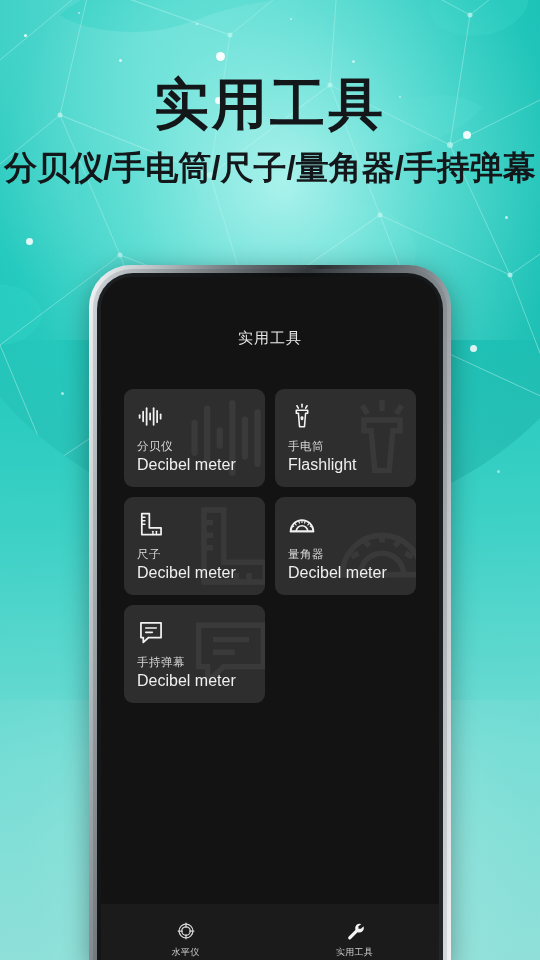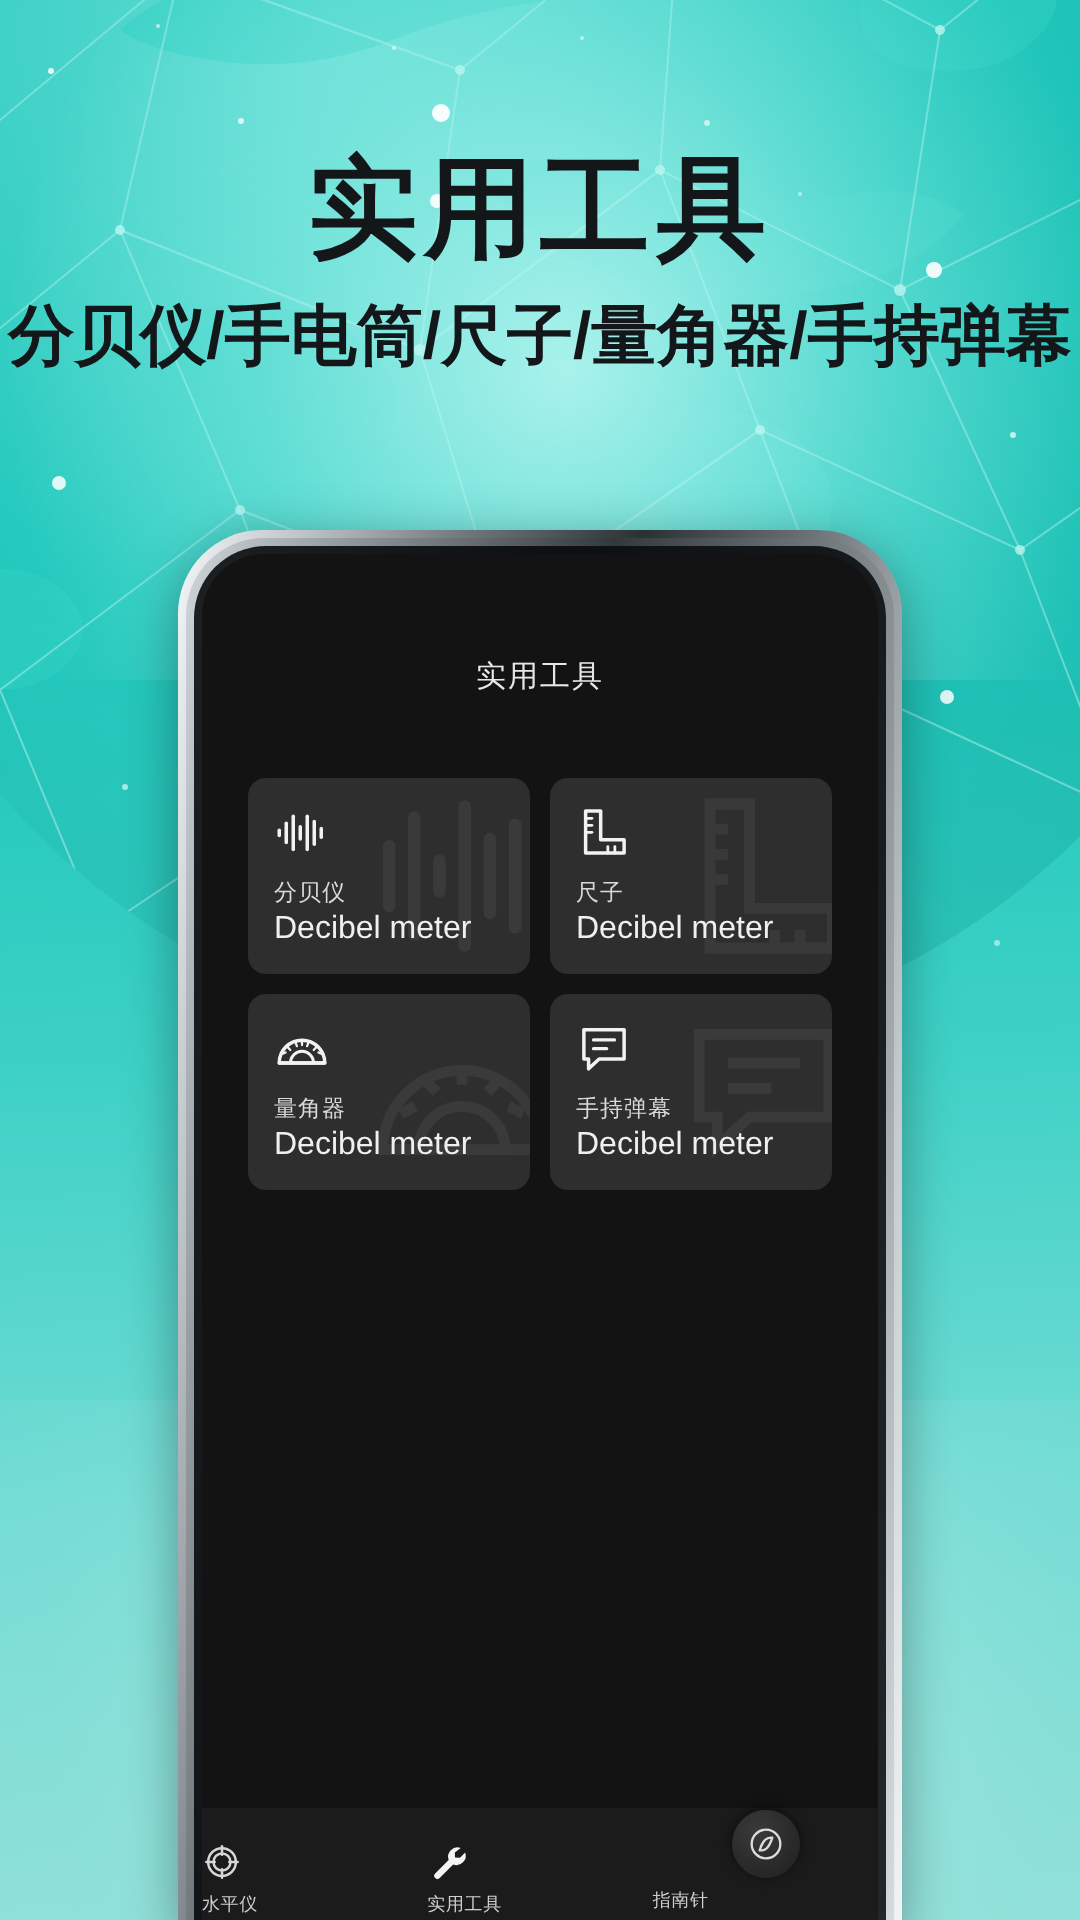--- a/index.html
+++ b/index.html
@@ -53,21 +53,21 @@
     opacity:.055;pointer-events:none;}
   .card .wm svg{width:100%;height:100%;}
   .card .ic{position:absolute;left:13px;top:13px;width:28px;height:28px;}
   .card .ic svg{width:100%;height:100%;display:block;}
   .card .cn{position:absolute;left:13px;top:50px;font-size:11.5px;color:#d9d9d9;letter-spacing:.5px;}
   .card .ce{position:absolute;left:13px;top:67px;font-size:16px;color:#efefef;}
 
   
   .navbar{position:absolute;left:0;right:0;bottom:0;height:61px;background:#1b1b1b;}
   .navrow{position:absolute;left:0;right:0;bottom:6px;height:48px;display:flex;}
-  .navitem{flex:1;display:flex;flex-direction:column;align-items:flex-start;justify-content:flex-end;gap:5px;}
+  .navitem{flex:1;display:flex;flex-direction:column;align-items:center;justify-content:flex-end;gap:5px;}
   .navitem .ni{width:20px;height:20px;}
   .navitem .ni svg{width:100%;height:100%;display:block;}
   .navitem .nl{font-size:9px;color:#cfcfcf;letter-spacing:.3px;}
   .navitem.center{position:relative;}
   .fab{position:absolute;left:50%;transform:translateX(-50%);bottom:20px;
     width:34px;height:34px;border-radius:50%;
     background:radial-gradient(circle at 38% 32%,#3a3a3a 0%,#2a2a2a 58%,#1f1f1f 100%);
     box-shadow:0 -1px 6px rgba(0,0,0,.55);display:flex;align-items:center;justify-content:center;}
   .fab svg{width:20px;height:20px;}
   .navitem.center .nl{position:absolute;bottom:2px;}
@@ -186,20 +186,43 @@
               <rect x="18" y="6" width="2" height="21" rx="1"></rect>
               <rect x="22" y="9" width="2" height="15" rx="1"></rect>
               <rect x="26" y="13" width="2" height="7" rx="1"></rect>
             </g>
               </svg>
           </div>
           <div class="cn">分贝仪</div>
           <div class="ce">Decibel meter</div>
         </div>
 
+        <div class="card">
+          <div class="wm">
+            <svg viewBox="0 0 100 100">
+                <g fill="none" stroke="#ffffff" stroke-width="6">
+              <path d="M30 30 h40 v12 h-8 l-4 44 h-16 l-4 -44 h-8z"></path>
+              <path d="M50 8 v12 M28 14 l6 9 M72 14 l-6 9"></path>
+            </g>
+              </svg>
+          </div>
+          <div class="ic">
+            <svg viewBox="0 0 32 32">
+              <g stroke="#f2f2f2" stroke-width="1.8" fill="none" stroke-linecap="round">
+                <path d="M16 2.5 v3.2"></path>
+                  <path d="M10.2 4.3 l1.6 2.8"></path>
+                  <path d="M21.8 4.3 l-1.6 2.8"></path>
+              </g>
+              <path d="M9.5 9.5 h13 v3.4 h-2.4 l-1.3 15.4 h-5.6 l-1.3 -15.4 h-2.4z" fill="none" stroke="#f2f2f2" stroke-width="1.8" stroke-linejoin="round"></path>
+              <rect x="14.4" y="16.2" width="3.2" height="4.6" rx="1.3" fill="#f2f2f2"></rect>
+            </svg>
+          </div>
+          <div class="cn">手电筒</div>
+          <div class="ce">Flashlight</div>
+        </div>
 
         <div class="card">
           <div class="wm">
             <svg viewBox="0 0 100 100">
                 <g fill="none" stroke="#ffffff" stroke-width="6">
               <path d="M20 10 h22 v58 h46 v22 h-68z"></path>
               <path d="M20 24 h10 M20 38 h10 M20 52 h10 M56 90 v-10 M70 90 v-10"></path>
             </g>
               </svg>
           </div>
@@ -294,29 +317,20 @@
 
           <div class="navitem">
             <span class="ni">
               <svg viewBox="0 0 24 24">
                 <path d="M19.6 3.6 a5.6 5.6 0 0 0 -7.2 7.2 l-8.1 8.1 a1.9 1.9 0 0 0 2.7 2.7 l8.1 -8.1 a5.6 5.6 0 0 0 7.2 -7.2 l-3.1 3.1 l-3 -0.1 l-0.1 -3z" fill="#f4f4f4"></path>
               </svg>
             </span>
             <span class="nl">实用工具</span>
           </div>
 
-          <div class="navitem center">
-            <span class="fab">
-              <svg viewBox="0 0 24 24">
-                <circle cx="12" cy="12" r="8.6" fill="none" stroke="#dcdcdc" stroke-width="1.4"></circle>
-                <path d="M15.8 8.2 q-1.4 4.4 -3.2 6.2 q-1.8 1.8 -4.4 1.4 q1.4 -4.4 3.2 -6.2 q1.8 -1.8 4.4 -1.4z" fill="none" stroke="#dcdcdc" stroke-width="1.4" stroke-linejoin="round"></path>
-              </svg>
-            </span>
-            <span class="nl">指南针</span>
-          </div>
 
 
 
         </div>
       </div>
 
     </div>
   </div>
 
 </div>

